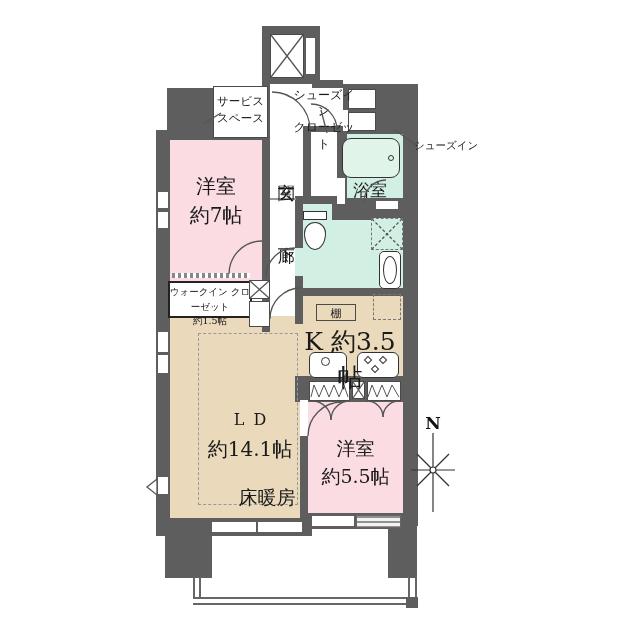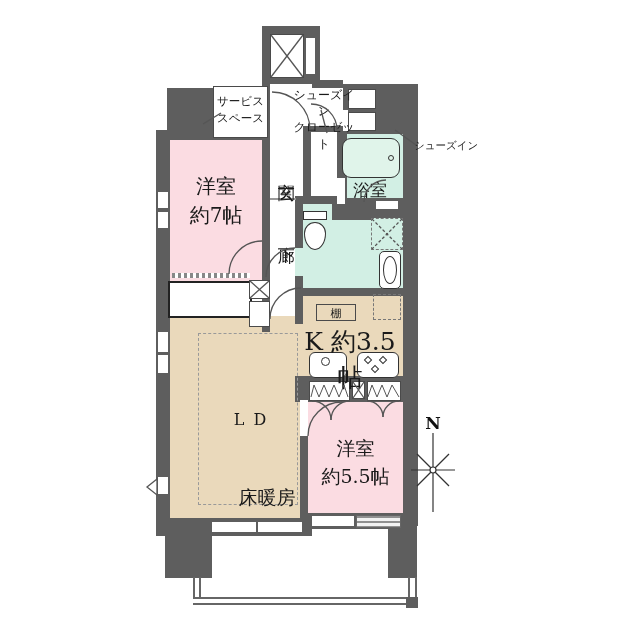--- a/index.html
+++ b/index.html
@@ -119,23 +119,26 @@
   <div class="lbl" style="left:213px;top:93px;width:55px;font-size:11.5px;">サービス
 スペース</div>
   <div class="lbl" style="left:292px;top:87px;width:64px;font-size:12px;line-height:1.35;">シューズイン
 クローゼット</div>
   <div class="lbl vert" style="left:274px;top:143px;height:58px;font-size:17px;">玄関</div>
   <div class="lbl" style="left:414px;top:138px;width:74px;font-size:10.5px;text-align:left;">シューズイン</div>
   <div class="lbl" style="left:344px;top:178px;width:52px;font-size:17px;">浴室</div>
   <div class="lbl vert" style="left:274px;top:204px;height:62px;font-size:17px;">廊下</div>
   <div class="lbl" style="left:170px;top:172px;width:92px;font-size:20px;">洋室
 約7帖</div>
+  <div class="lbl" style="left:169px;top:285px;width:82px;font-size:9.5px;line-height:1.55;">ウォークイン クローゼット
+約1.5帖</div>
   <div class="lbl" style="left:316px;top:306px;width:40px;font-size:11px;">棚</div>
   <div class="lbl" style="left:298px;top:324px;width:104px;font-size:25px;">K 約3.5帖</div>
   <div class="lbl" style="left:180px;top:408px;width:140px;font-size:16px;letter-spacing:9px;text-indent:9px;">LD</div>
+  <div class="lbl" style="left:180px;top:435px;width:140px;font-size:20px;">約14.1帖</div>
   <div class="lbl" style="left:238px;top:484px;width:58px;font-size:19px;">床暖房</div>
   <div class="lbl" style="left:308px;top:435px;width:95px;font-size:19px;">洋室
 約5.5帖</div>
 
   <svg class="overlay" width="640" height="640" viewBox="0 0 640 640">
     <g stroke="#555" stroke-width="1.3" fill="none">
 
       <g>
         <line x1="271" y1="35" x2="303" y2="77"></line>
           <line x1="303" y1="35" x2="271" y2="77"></line>

